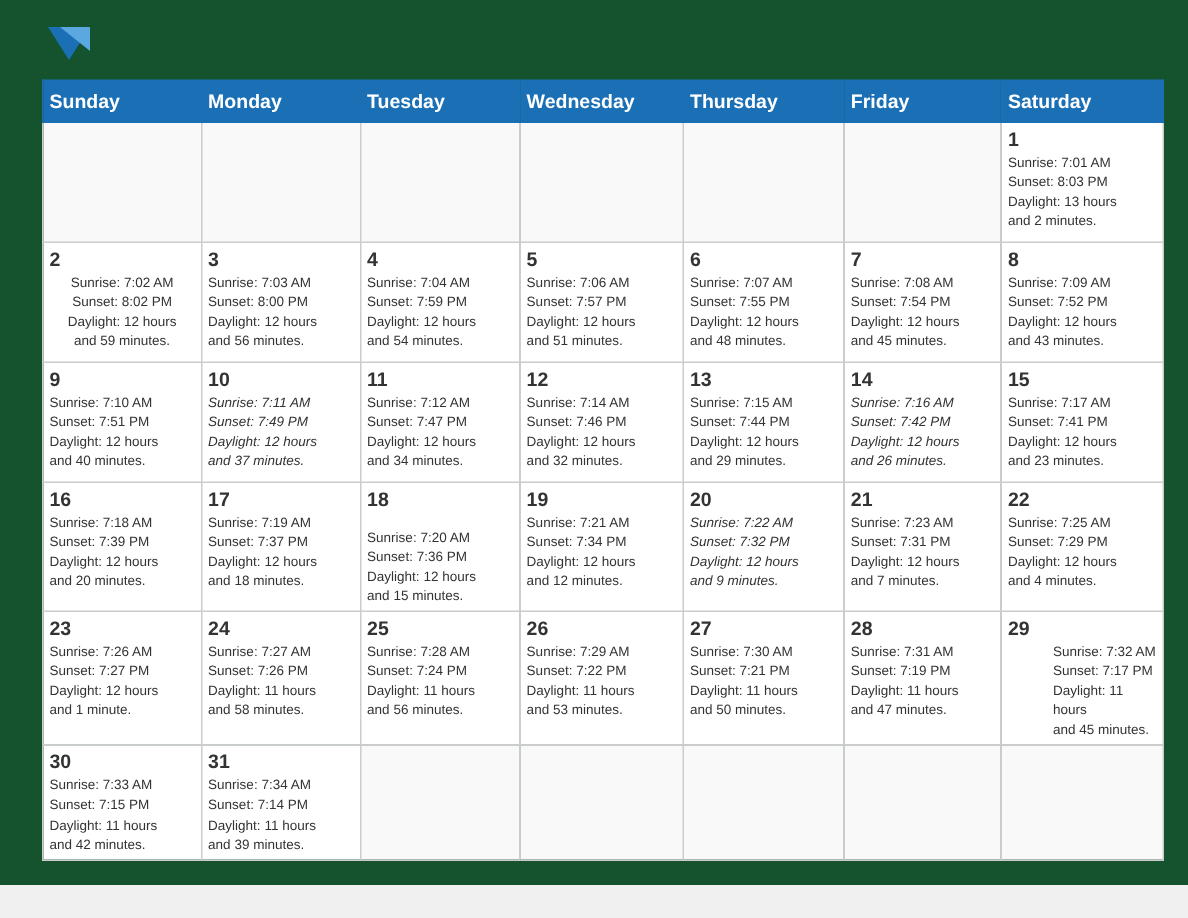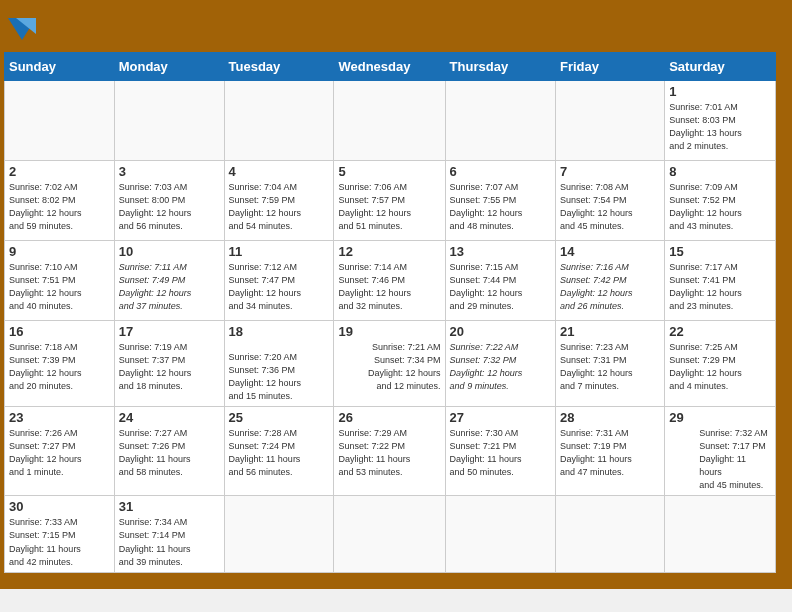--- a/index.html
+++ b/index.html
@@ -4,22 +4,22 @@
   <style>
     * { box-sizing: border-box; margin: 0; padding: 0; }
     body {
       font-family: Arial, sans-serif;
       background: #f0f0f0;
       width: 792px;
       min-height: 612px;
     }
     .page {
       width: 792px;
-      background: #a16207;
-      padding: 16px 16px 16px 4px;
+      background: #14532d;
+      padding: 16px 16px 16px 28px;
     }
     .header {
       display: flex;
       justify-content: space-between;
       align-items: flex-start;
       margin-bottom: 8px;
     }
     .logo {
       display: flex;
       flex-direction: column;
@@ -136,21 +136,21 @@
             <span class="day-num">1</span>
             <div class="day-info" style="white-space: pre-line;">Sunrise: 7:01 AM
 Sunset: 8:03 PM
 Daylight: 13 hours
 and 2 minutes.</div>
           </td>
         </tr>
         <tr>
           <td>
             <span class="day-num">2</span>
-            <div class="day-info" style="white-space: pre-line;">Sunrise: 7:02 AM
+            <div class="day-info" style="white-space: pre-line; text-align: center;">Sunrise: 7:02 AM
 Sunset: 8:02 PM
 Daylight: 12 hours
 and 59 minutes.</div>
           </td>
           <td>
             <span class="day-num">3</span>
             <div class="day-info" style="white-space: pre-line;">Sunrise: 7:03 AM
 Sunset: 8:00 PM
 Daylight: 12 hours
 and 56 minutes.</div>
@@ -259,21 +259,21 @@
           </td>
           <td>
             <span class="day-num">18</span>
             <div class="day-info" style="white-space: pre-line; margin-top: 12px;">Sunrise: 7:20 AM
 Sunset: 7:36 PM
 Daylight: 12 hours
 and 15 minutes.</div>
           </td>
           <td>
             <span class="day-num">19</span>
-            <div class="day-info" style="white-space: pre-line; text-align: right;">Sunrise: 7:21 AM
+            <div class="day-info" style="white-space: pre-line;">Sunrise: 7:21 AM
 Sunset: 7:34 PM
 Daylight: 12 hours
 and 12 minutes.</div>
           </td>
           <td>
             <span class="day-num">20</span>
             <div class="day-info" style="white-space: pre-line; font-style: italic;">Sunrise: 7:22 AM
 Sunset: 7:32 PM
 Daylight: 12 hours
 and 9 minutes.</div>

